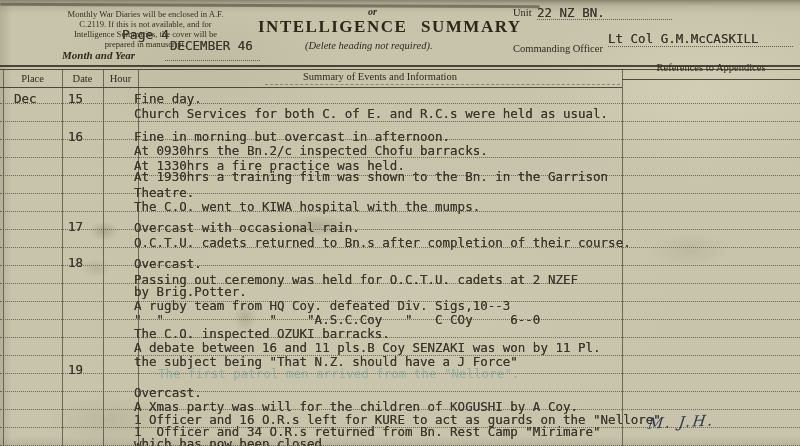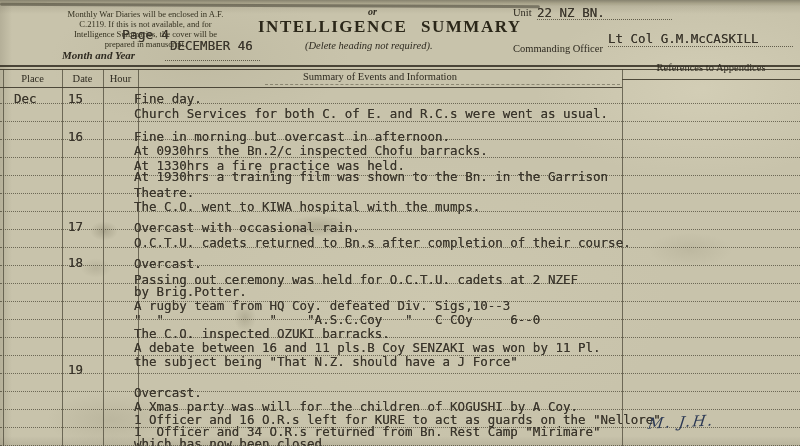--- a/index.html
+++ b/index.html
@@ -127,21 +127,21 @@
 
   <div id="dates-layer">
       <div class="abs typed date-num" style="top: 92px;">15</div>
       <div class="abs typed date-num" style="top: 130px;">16</div>
       <div class="abs typed date-num" style="top: 220px;">17</div>
       <div class="abs typed date-num" style="top: 256px;">18</div>
       <div class="abs typed date-num" style="top: 363px;">19</div>
     </div>
   <div id="summary-layer">
       <div class="abs typed line" style="top: 92px;">Fine day.</div>
-      <div class="abs typed line" style="top: 107px;">Church Services for both C. of E. and R.C.s were went as usual.</div>
+      <div class="abs typed line" style="top: 107px;">Church Services for both C. of E. and R.C.s were held as usual.</div>
       <div class="abs typed line" style="top: 130px;">Fine in morning but overcast in afternoon.</div>
       <div class="abs typed line" style="top: 144px;">At 0930hrs the Bn.2/c inspected Chofu barracks.</div>
       <div class="abs typed line" style="top: 159px;">At 1330hrs a fire practice was held.</div>
       <div class="abs typed line" style="top: 170px; text-align: center;">At 1930hrs a training film was shown to the Bn. in the Garrison</div>
       <div class="abs typed line" style="top: 186px;">Theatre.</div>
       <div class="abs typed line" style="top: 200px;">The C.O. went to KIWA hospital with the mumps.</div>
       <div class="abs typed line" style="top: 221px;">Overcast with occasional rain.</div>
       <div class="abs typed line" style="top: 236px;">O.C.T.U. cadets returned to Bn.s after completion of their course.</div>
       <div class="abs typed line" style="top: 257px;">Overcast.</div>
       <div class="abs typed line" style="top: 273px; text-align: right;">Passing out ceremony was held for O.C.T.U. cadets at 2 NZEF</div>
@@ -151,16 +151,17 @@
       <div class="abs typed line" style="top: 327px;">The C.O. inspected OZUKI barracks.</div>
       <div class="abs typed line" style="top: 341px;">A debate between 16 and 11 pls.B Coy SENZAKI was won by 11 Pl.</div>
       <div class="abs typed line" style="top: 355px;">the subject being "That N.Z. should have a J Force"</div>
       <div class="abs typed line" style="top: 386px;">Overcast.</div>
       <div class="abs typed line" style="top: 400px;">A Xmas party was will for the children of KOGUSHI by A Coy.</div>
       <div class="abs typed line" style="top: 413px;">1 Officer and 16 O.R.s left for KURE to act as guards on the "Nellore"</div>
       <div class="abs typed line" style="top: 425px;">1  Officer and 34 O.R.s returned from Bn. Rest Camp "Mirimare"</div>
       <div class="abs typed line" style="top: 437px;">which has now been closed.</div>
     </div>
 
+  <div class="abs typed" id="bleed-line" style="left:158px;top:367px;">The first patrol men arrived from the "Nellore".</div>
 
   <div class="abs" id="signature" style="left:648px;top:413px;">M. J.H.</div>
 
 </div>
 
 </body></html>

